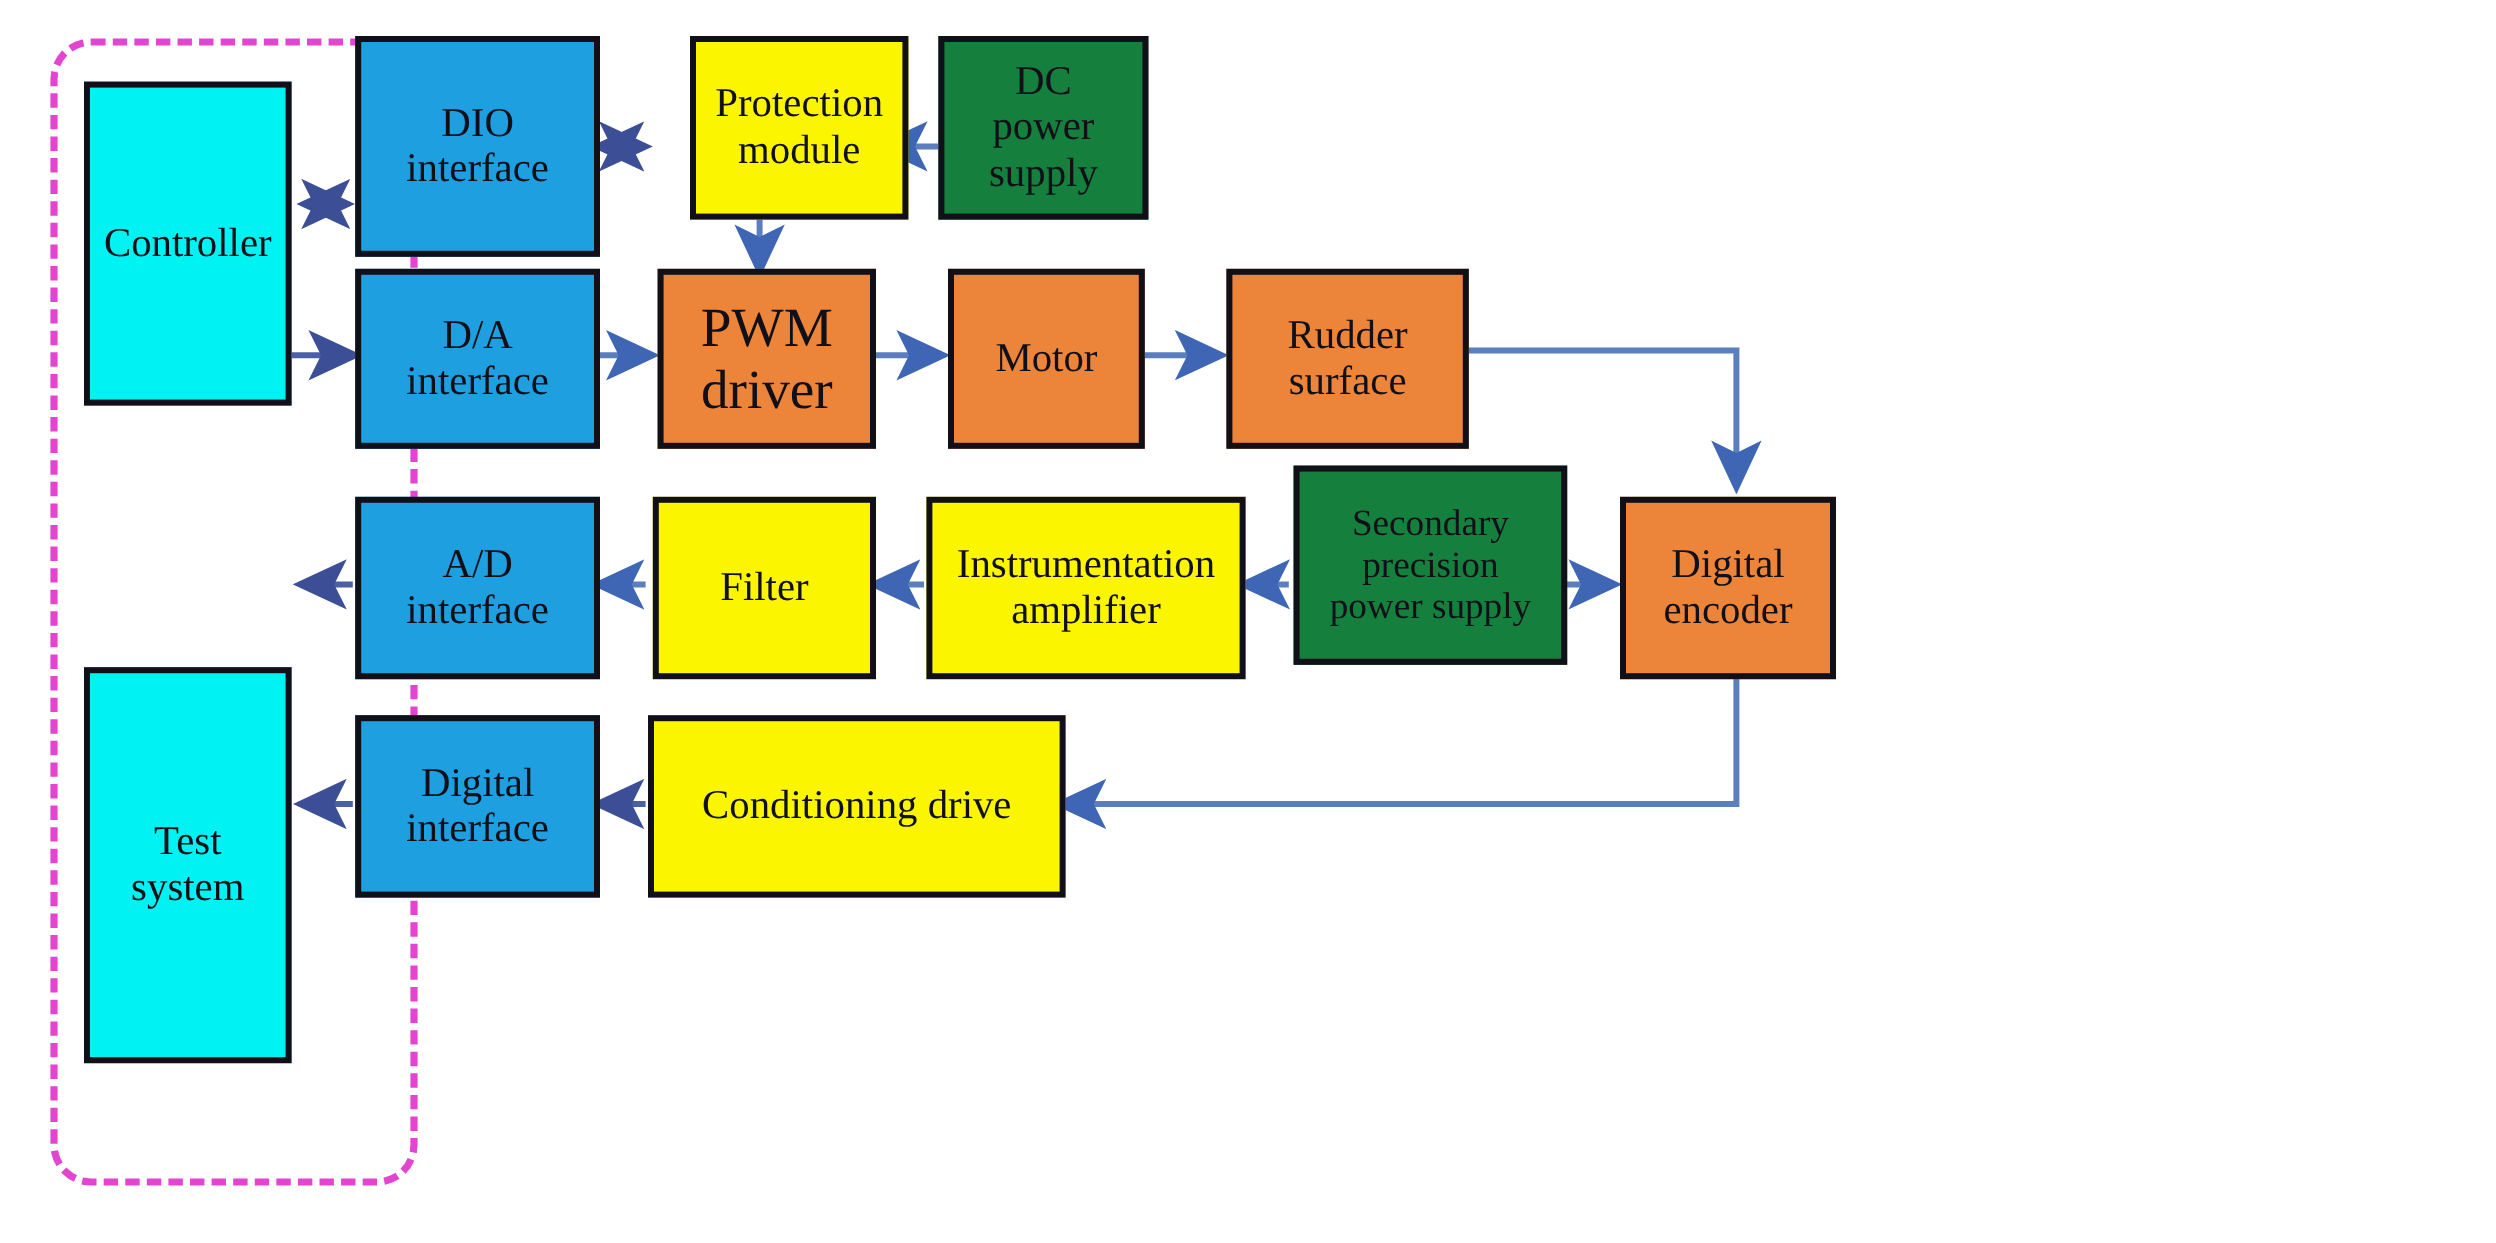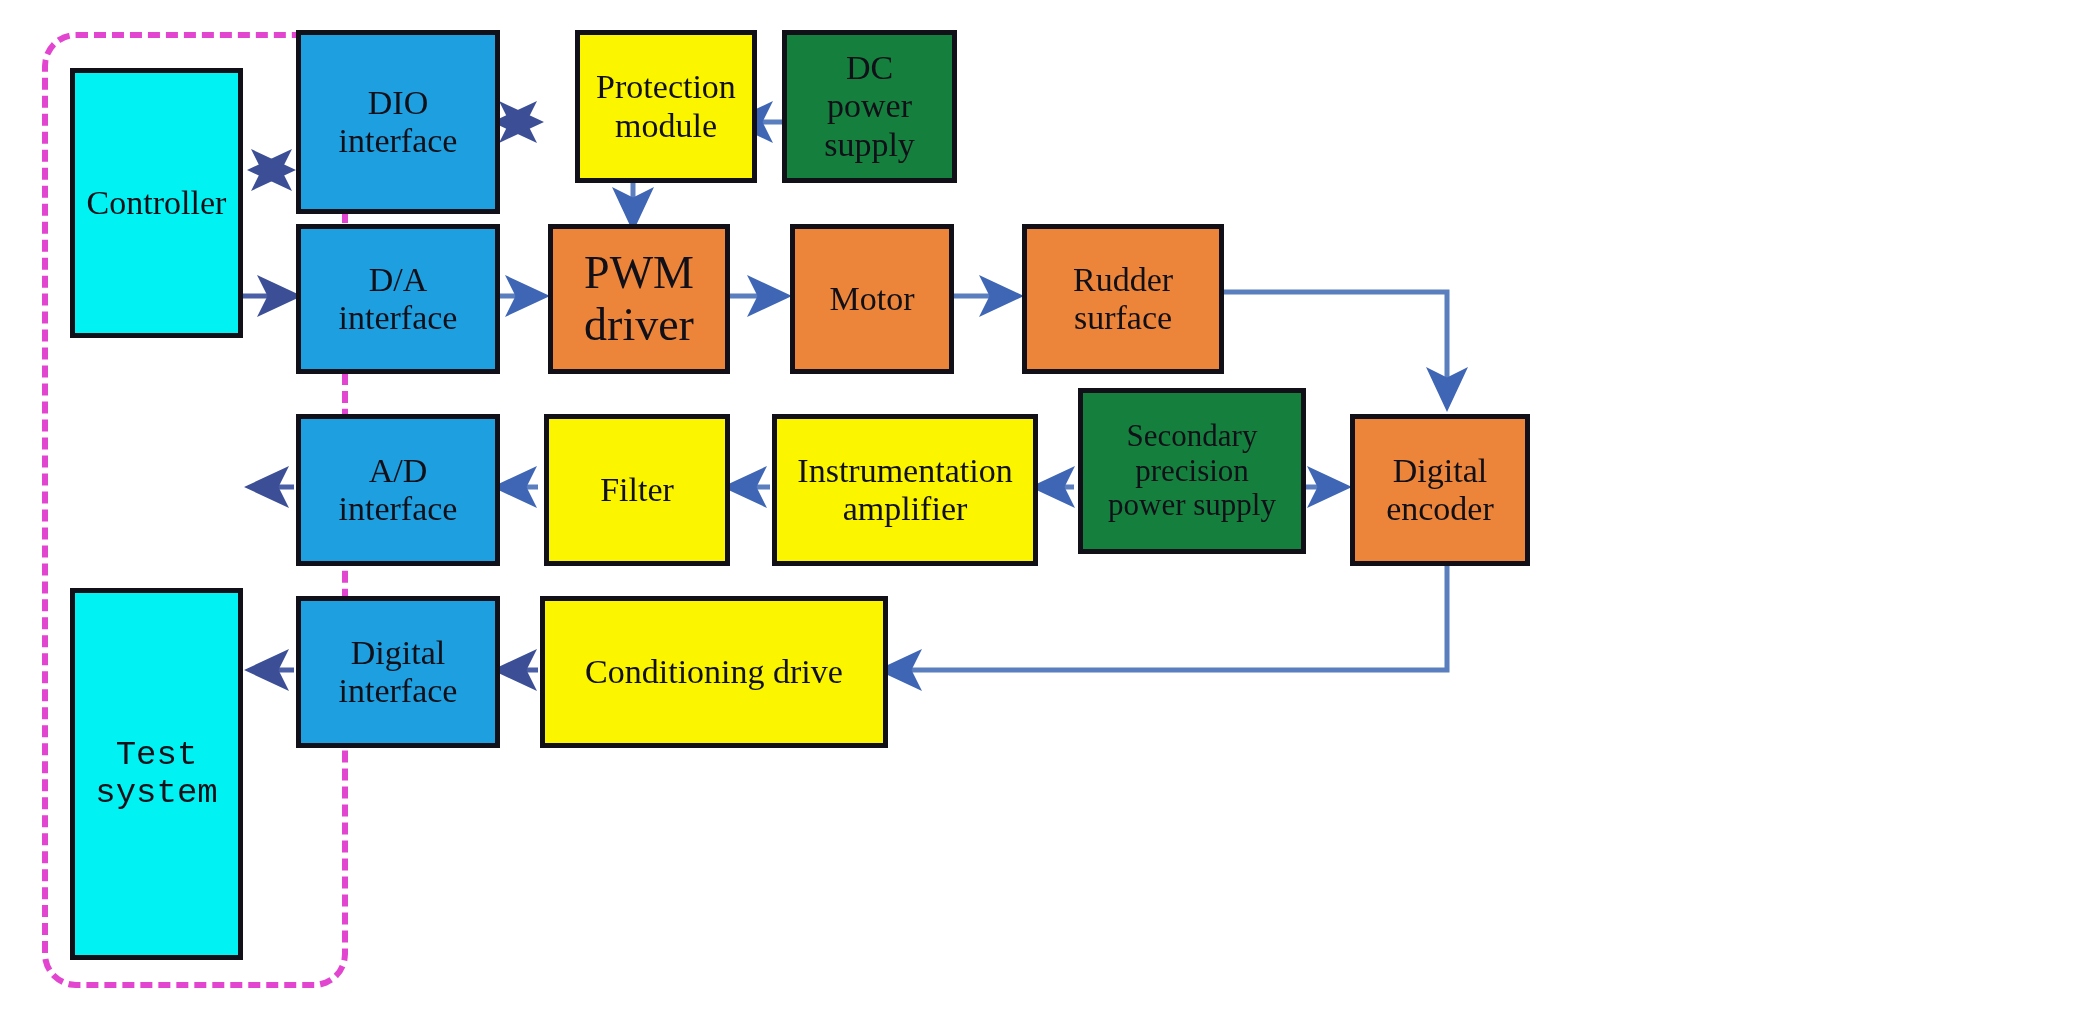--- a/index.html
+++ b/index.html
@@ -117,21 +117,21 @@
 
     <g>
       <line class="ln-dk" x1="294" y1="670" x2="252" y2="670" marker-end="url(#arD)"></line>
     </g>
   </svg>
 
   <div class="node fill-cyan" style="left:70px;top:68px;width:173px;height:270px;font-size:34px;">
     <span>Controller</span>
   </div>
 
-  <div class="node fill-cyan" style="left:70px;top:588px;width:173px;height:372px;font-size:34px;font-family:Liberation Mono, monospace;">
+  <div class="node fill-cyan" style="left:70px;top:556px;width:173px;height:330px;font-size:34px;">
     <span>Test
 system</span>
   </div>
 
   <div class="node fill-blue" style="left:296px;top:30px;width:204px;height:184px;font-size:34px;">
     <span>DIO
 interface</span>
   </div>
 
   <div class="node fill-blue" style="left:296px;top:224px;width:204px;height:150px;font-size:34px;">

